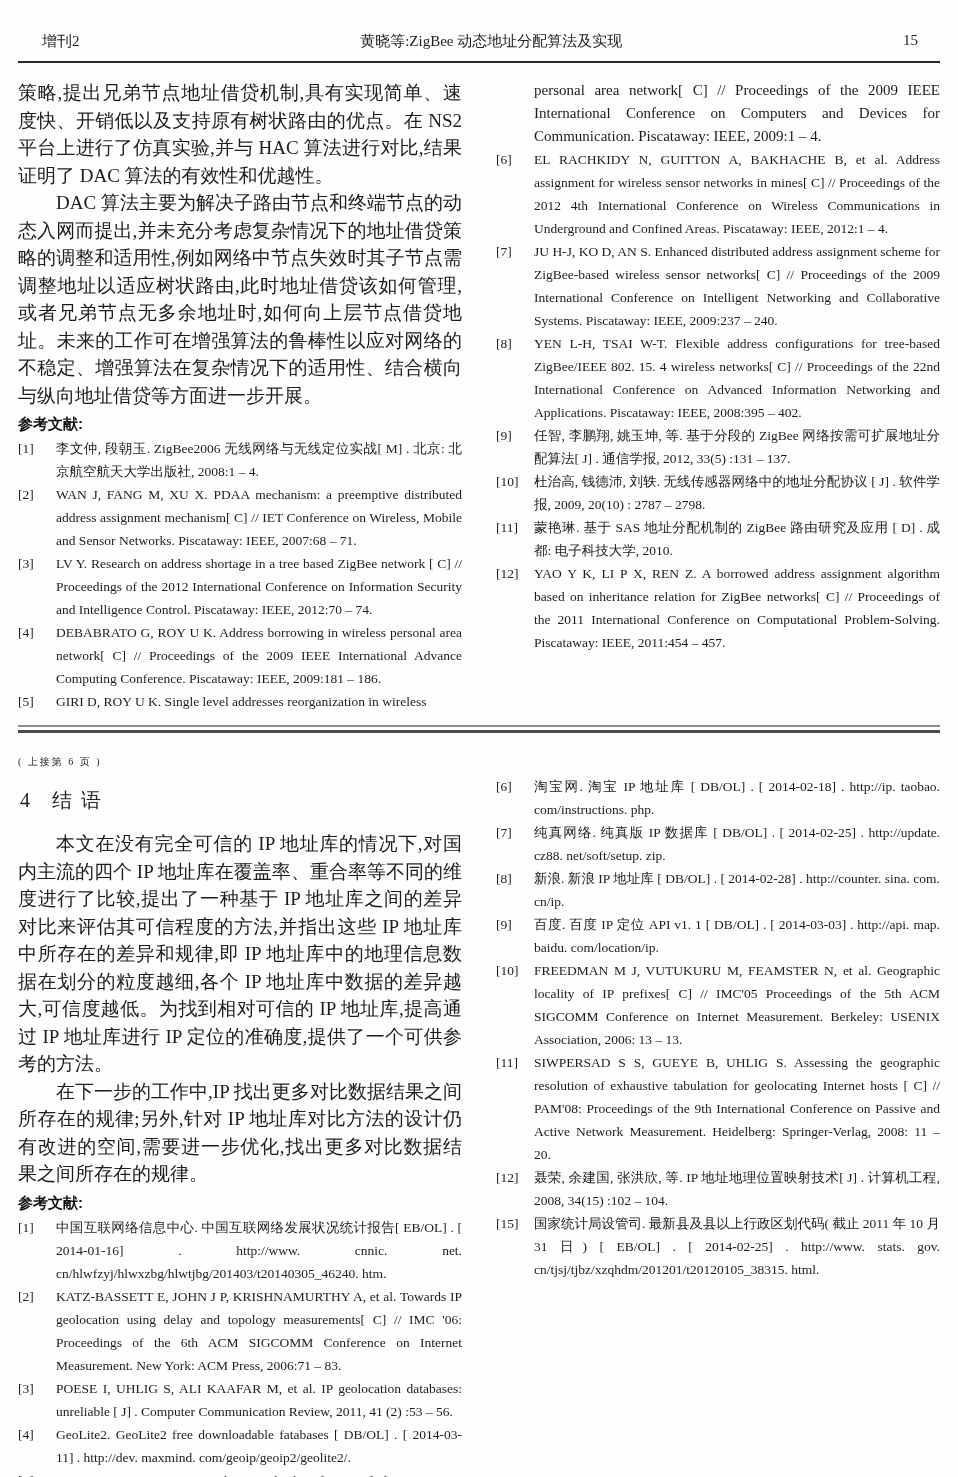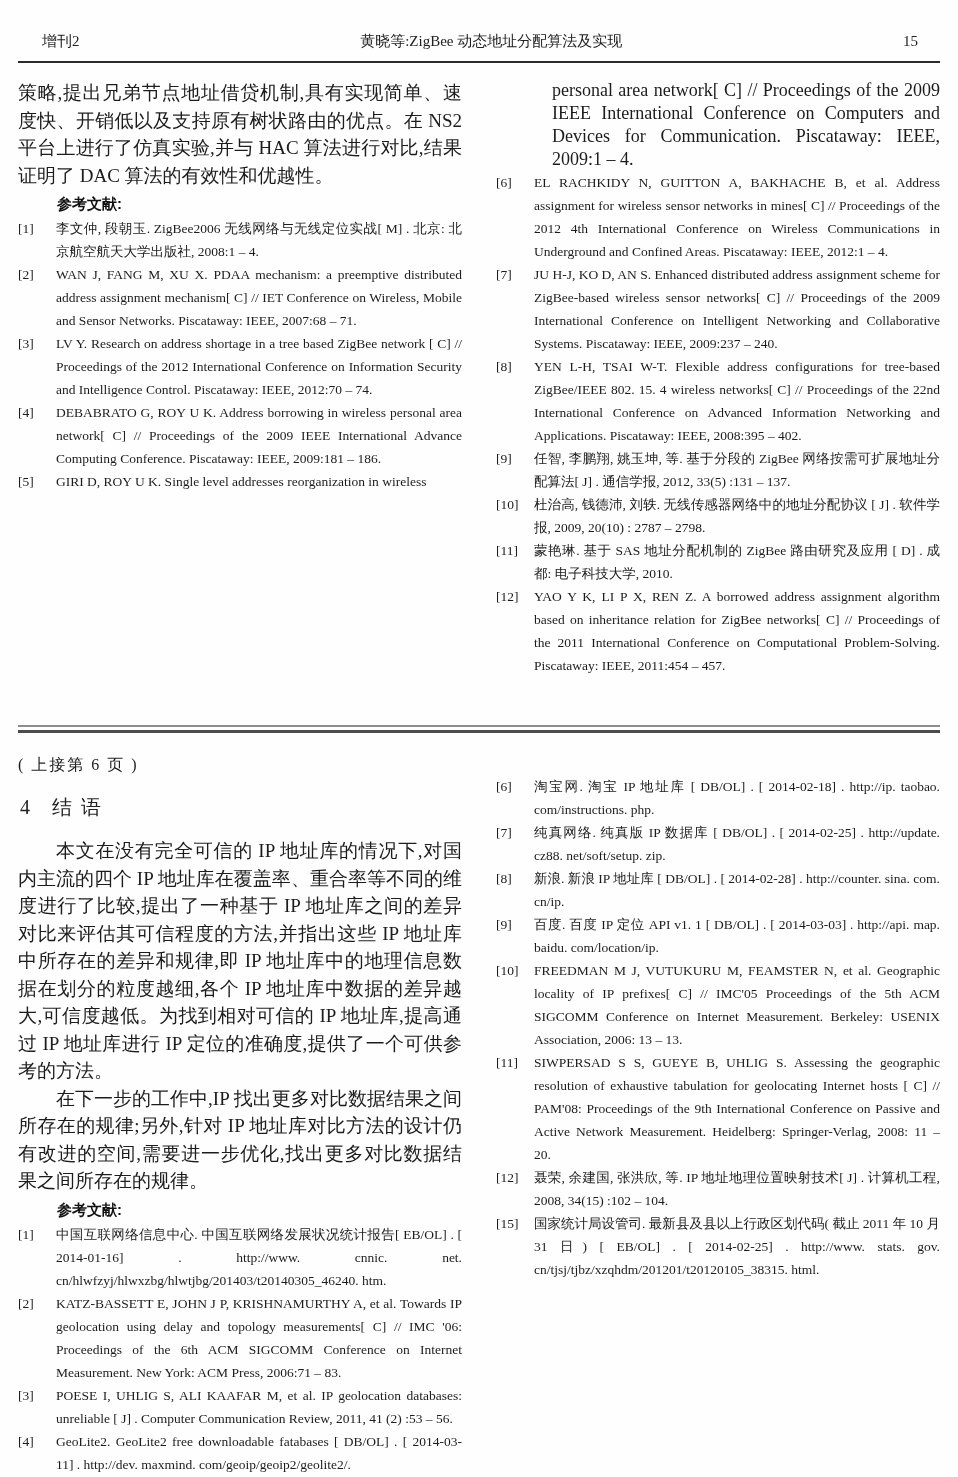--- a/index.html
+++ b/index.html
@@ -9,21 +9,21 @@
     height: 1477px;
     box-sizing: border-box;
     background: #fefefe;
     color: #1c1c1c;
     font-family: "Liberation Serif", "DejaVu Serif", serif;
     overflow: hidden;
   }
   .page-header {
     display: flex;
     justify-content: space-between;
-    align-items: center;
+    align-items: flex-start;
     padding: 32px 40px 10px 42px;
     font-size: 15px;
     color: #222;
   }
   .header-rule {
     margin: 0 18px;
     border-bottom: 2px solid #2b2b2b;
     height: 0;
   }
   .content { padding: 0 18px; }
@@ -40,51 +40,50 @@
   }
   .para.first { text-indent: 0; }
 
   .refs-heading {
     font-family: "Liberation Sans", "DejaVu Sans", sans-serif;
     font-weight: 700;
     font-size: 15px;
     line-height: 26px;
     margin-top: 2px;
     color: #111;
-    margin-left: 39px;
   }
   .ref {
     display: flex;
     font-size: 13.5px;
     line-height: 23px;
   }
   .ref-label { width: 38px; flex: none; }
   .ref-text {
     flex: 1;
     text-align: justify;
     word-break: break-word;
   }
   .cont-para {
-    margin-left: 56px;
-    font-size: 18px;
+    margin-left: 38px;
+    font-size: 15px;
     line-height: 23px;
     text-align: justify;
     word-break: break-word;
   }
 
   .section-divider {
     margin: 4px 0 0 0;
     height: 3px;
     border-top: 2px solid #8d8d8d;
     border-bottom: 3px solid #4c4c4c;
   }
 
   .bottom-cols { margin-top: 14px; }
   .cont-note {
-    font-size: 16px;
+    font-size: 10px;
     letter-spacing: 2px;
     margin: 8px 0 6px 0;
   }
   .sec-heading {
     display: flex;
     align-items: baseline;
     gap: 22px;
     font-size: 20px;
     font-weight: 400;
     margin: 18px 0 16px 2px;
@@ -103,20 +102,21 @@
     <span>黄晓等:ZigBee 动态地址分配算法及实现</span>
     <span>15</span>
   </div>
   <div class="header-rule"></div>
 
   <div class="content">
 
     <div class="cols top-cols">
       <div class="col">
         <p class="para first">策略,提出兄弟节点地址借贷机制,具有实现简单、速度快、开销低以及支持原有树状路由的优点。在 NS2 平台上进行了仿真实验,并与 HAC 算法进行对比,结果证明了 DAC 算法的有效性和优越性。</p>
+        <p class="para">DAC 算法主要为解决子路由节点和终端节点的动态入网而提出,并未充分考虑复杂情况下的地址借贷策略的调整和适用性,例如网络中节点失效时其子节点需调整地址以适应树状路由,此时地址借贷该如何管理,或者兄弟节点无多余地址时,如何向上层节点借贷地址。未来的工作可在增强算法的鲁棒性以应对网络的不稳定、增强算法在复杂情况下的适用性、结合横向与纵向地址借贷等方面进一步开展。</p>
         <div class="refs-heading">参考文献:</div>
         <div>
 
             <div class="ref">
               <span class="ref-label">[1]</span>
               <span class="ref-text">李文仲, 段朝玉. ZigBee2006 无线网络与无线定位实战[ M] . 北京: 北京航空航天大学出版社, 2008:1 – 4.</span>
             </div>
 
             <div class="ref">
               <span class="ref-label">[2]</span>

